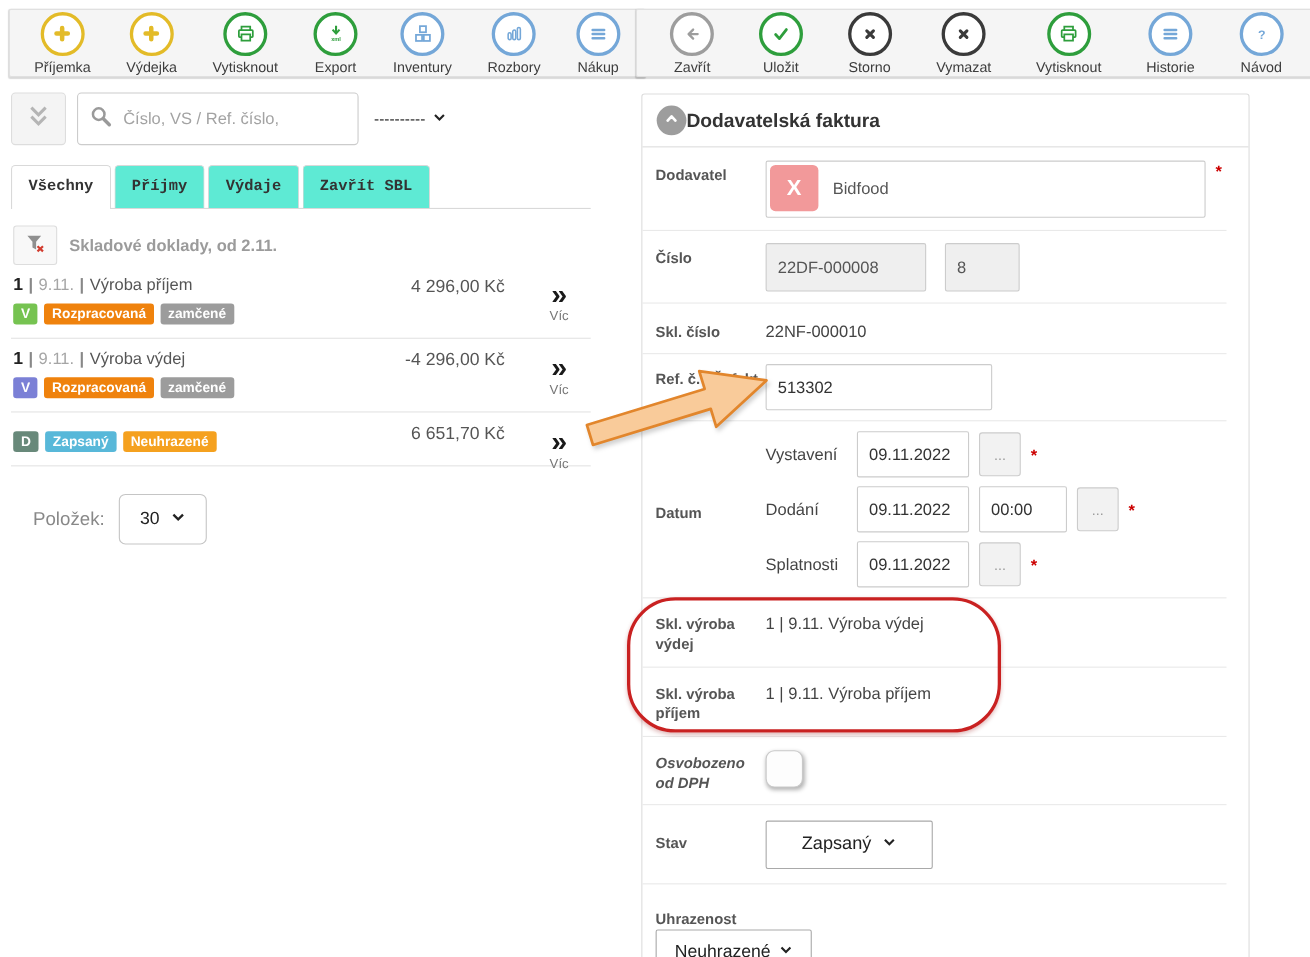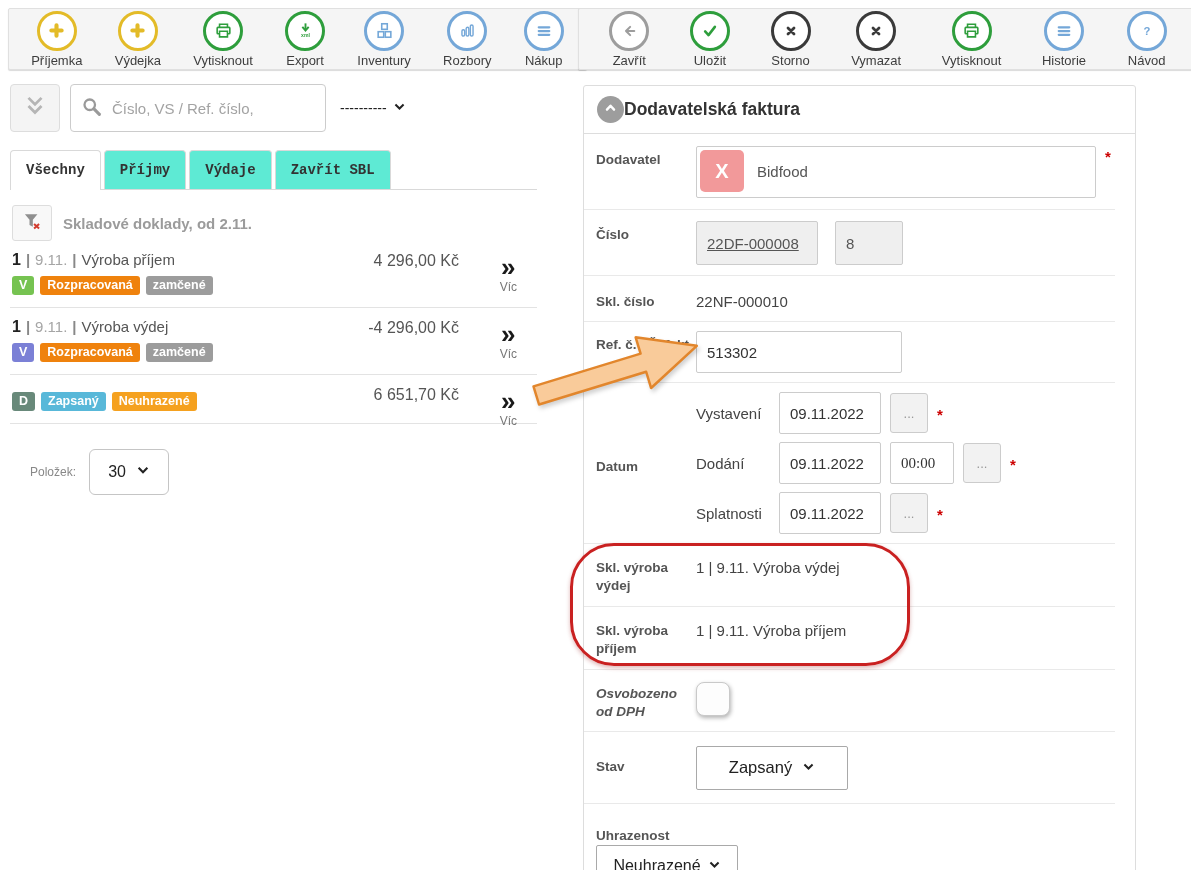--- a/index.html
+++ b/index.html
@@ -40,21 +40,21 @@
   .lsep{color:#888;font-weight:bold;margin:0 5px;}
   .ldate{color:#a5a5a5;}
   .ltitle{color:#555;}
   .lamount{position:absolute;right:78px;top:11px;font-size:16px;color:#555;}
   .vic{position:absolute;right:20px;top:13px;text-align:center;cursor:pointer;line-height:1;}
   .vic .chev{font-size:26px;font-weight:bold;color:#1a1a1a;display:block;}
   .vic .viclbl{font-size:12px;color:#777;display:block;margin-top:1px;}
   .badges{display:flex;gap:6px;margin-top:7px;}
   .badge{color:#fff;font-weight:bold;font-size:12.5px;padding:2px 7px 3px;border-radius:3px;}
   .pager{display:flex;align-items:center;gap:13px;margin-top:25px;padding-left:20px;}
-  .pager-label{font-size:12px;color:#888;}
+  .pager-label{font-size:17px;color:#888;}
   .pager-select{width:78px;height:44px;border:1px solid #c5c5c5;border-radius:6px;background:#fff;
                 display:flex;align-items:center;justify-content:center;gap:10px;font-size:16px;color:#222;cursor:pointer;}
   
   .dpanel{position:absolute;left:583px;top:85px;width:551px;height:800px;background:#fff;
           border:1px solid #ddd;border-radius:3px;}
   .dheader{display:flex;align-items:center;padding:10px 13px;border-bottom:1px solid #ddd;}
   .dcircle{width:27px;height:27px;border-radius:50%;background:#9d9d9d;display:flex;
            align-items:center;justify-content:center;cursor:pointer;flex:none;}
   .dtitle{font-size:17.5px;font-weight:bold;color:#333;}
   .frow{position:relative;display:flex;padding-left:12px;}
@@ -347,21 +347,21 @@
           <div class="supplier-x">X</div>
           <span class="supplier-val">Bidfood</span>
         </div>
         <span class="req">*</span>
       </div>
     </div>
 
     <div class="frow" style="padding-top:11px;padding-bottom:11px;">
       <div class="flabel">Číslo</div>
       <div class="fcontent" style="gap:17px;">
-        <input class="tbox" style="width: 122px; height: 44px; text-decoration: underline;" disabled="" value="22DF-000008">
+        <input class="tbox" style="width: 146px; height: 44px;" disabled="" value="22DF-000008">
         <input class="tbox" style="width: 68px; height: 44px;" disabled="" value="8">
       </div>
     </div>
 
     <div class="frow" style="padding-top:12px;padding-bottom:11px;">
       <div class="flabel">Skl. číslo</div>
       <div class="fcontent">
           <span class="ftext">22NF-000010</span>
         </div>
     </div>
@@ -378,21 +378,21 @@
       <div class="fcontent" style="display:block;">
         <div class="dsub">
           <span class="dsub-label">Vystavení</span>
           <input class="tbox" style="width: 102px;" value="09.11.2022">
           <div class="dots-btn">...</div>
           <span class="req" style="margin-left:0;">*</span>
         </div>
         <div class="dsub">
           <span class="dsub-label">Dodání</span>
           <input class="tbox" style="width: 102px;" value="09.11.2022">
-          <input class="tbox" style="width: 64px; font-family: Liberation Serif, serif;" value="00:00">
+          <input class="tbox" style="width: 80px;" value="00:00">
           <div class="dots-btn">...</div>
           <span class="req" style="margin-left:0;">*</span>
         </div>
         <div class="dsub">
           <span class="dsub-label">Splatnosti</span>
           <input class="tbox" style="width: 102px;" value="09.11.2022">
           <div class="dots-btn">...</div>
           <span class="req" style="margin-left:0;">*</span>
         </div>
       </div>

